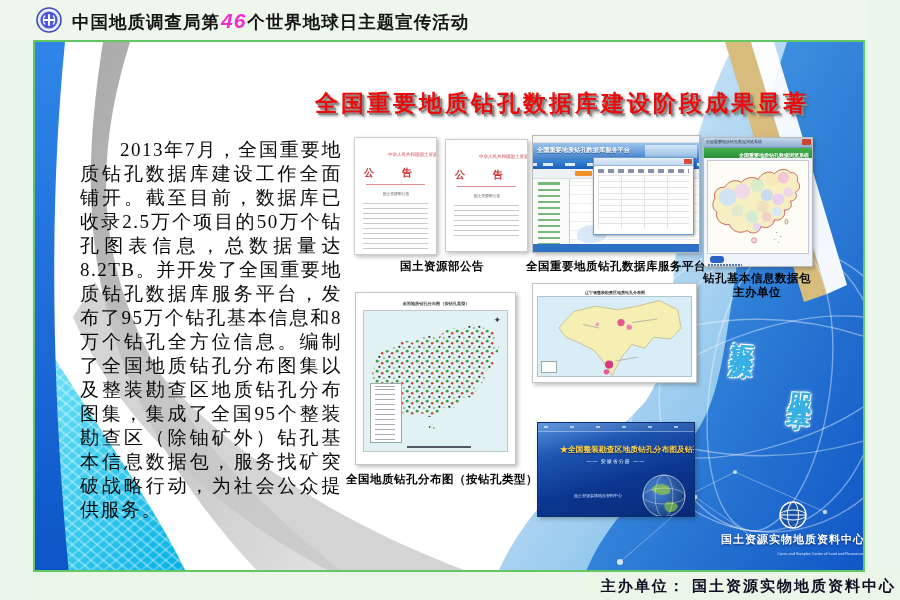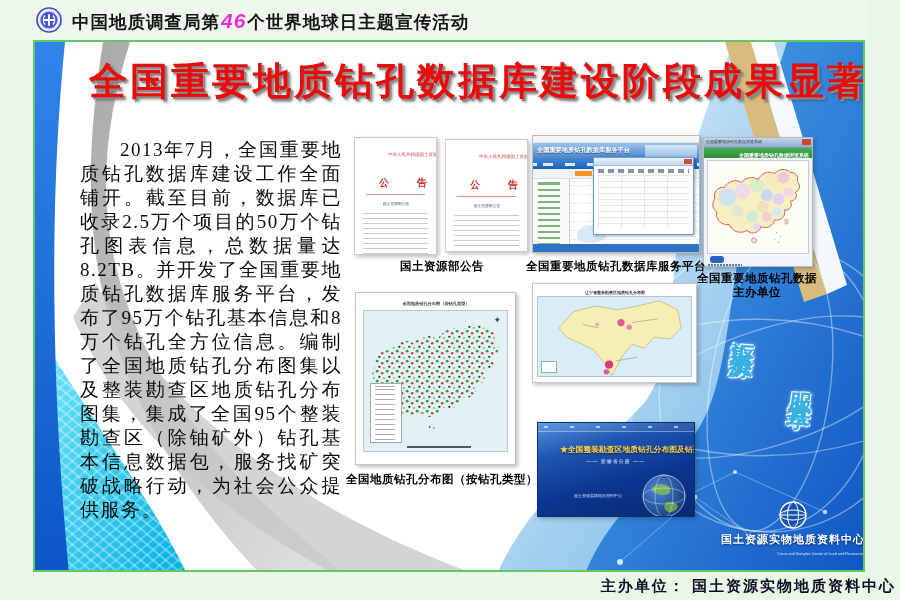--- a/index.html
+++ b/index.html
@@ -9,37 +9,37 @@
   
   .topbar{position:absolute;left:0;top:0;width:868px;height:40px;background:#eef7ec;}
   .cgs-logo{position:absolute;left:36px;top:7px;width:26px;height:26px;}
   .topbar .t-title{position:absolute;left:72px;top:9px;font-size:17.5px;font-weight:bold;color:#141414;letter-spacing:1px;white-space:nowrap;}
   .topbar .t-num{color:#f32bd2;font-size:21px;font-style:italic;font-weight:bold;padding:0 1px;}
 
   
   .poster{position:absolute;left:33px;top:40px;width:832px;height:532px;background:#fff;border:2px solid #63c763;box-sizing:border-box;overflow:hidden;}
   .bg{position:absolute;left:0;top:0;z-index:0;}
 
-  .p-title{position:absolute;left:54px;top:14px;width:720px;z-index:3;text-align:center;
-    font-size:38px;font-weight:bold;color:#ea0c0c;letter-spacing:3px;white-space:nowrap;
+  .p-title{position:absolute;left:54px;top:46px;width:720px;z-index:3;text-align:right;
+    font-size:23px;font-weight:bold;color:#ea0c0c;letter-spacing:3px;white-space:nowrap;
     text-shadow:2px 2px 0 #8a8a8a,3px 3px 3px rgba(60,60,60,.6);}
   .p-para{position:absolute;left:45px;top:96px;width:262px;z-index:3;margin:0;
     font-family:"Liberation Serif",serif;font-size:19px;line-height:24px;letter-spacing:1.5px;
     color:#0a0a0a;text-align:justify;text-indent:2.1em;}
 
   .cap{position:absolute;z-index:3;font-family:"Liberation Serif",serif;font-weight:bold;font-size:11.5px;color:#000;text-align:center;letter-spacing:.5px;white-space:nowrap;}
 
   .thumb{position:absolute;z-index:2;background:#fff;border:1px solid #b9b9b9;box-sizing:border-box;box-shadow:1.5px 2px 4px rgba(40,40,40,.3);overflow:hidden;}
 
   .tiny{font-size:10px;white-space:nowrap;display:inline-block;}
 
   
   .doc .doc-head{margin-top:9px;text-align:center;color:#c83c3c;}
   .doc .doc-head .tiny{transform:scale(.45);transform-origin:center top;}
-  .doc .doc-title{text-align:right;color:#c83030;font-size:10px;font-weight:bold;letter-spacing:9px;text-indent:9px;margin-top:11px;}
+  .doc .doc-title{text-align:left;color:#c83030;font-size:10px;font-weight:bold;letter-spacing:9px;text-indent:9px;margin-top:1px;}
   .doc .red-rule{width:72%;height:1px;background:#e09090;margin:4px auto 2px auto;}
   .doc .subject{text-align:center;color:#555;height:12px;}
   .doc .subject .tiny{transform:scale(.38);transform-origin:center top;}
   .doc .bodylines{width:80%;margin:4px auto 0 auto;background:repeating-linear-gradient(180deg,#bcbcbc 0 1px,transparent 1px 5px);opacity:.8;}
 
   
   .plat{padding:0;}
   .p-top{height:6px;background:#f6f6f6;border-bottom:1px solid #e0e0e0;}
   .p-head{position:relative;height:17px;background:linear-gradient(180deg,#9cc4ec,#3e7ec8);}
   .p-head .tiny{position:absolute;left:4px;top:3px;color:#fff;font-weight:bold;transform:scale(.62);transform-origin:left top;text-shadow:0 1px 1px rgba(0,40,90,.6);}
@@ -297,21 +297,21 @@
                 <circle cx="74" cy="72" r=".7"></circle>
                 <circle cx="68" cy="75" r=".7"></circle>
                 <circle cx="72" cy="78" r=".7"></circle>
             </g>
           </svg>
         </div>
         <div class="b-logo"></div>
         <div class="b-logoline"></div>
       </div>
     </div>
-    <div class="cap" style="left:637px;top:229px;width:170px;line-height:14px;"><span>全国重要地质钻孔数据</span><br><span>主办单位</span></div>
+    <div class="cap" style="left:637px;top:229px;width:170px;line-height:14px;"><span>钻孔基本信息数据包</span><br><span>主办单位</span></div>
 
     <div class="thumb dist" style="left:320px;top:250px;width:161px;height:173px;border-color:#c4c4c4;">
       <div class="d-title"><span class="tiny">全国地质钻孔分布图（按钻孔类型）</span></div>
       <div class="d-area">
         <span class="compass">✦</span>
         <svg width="143" height="120" viewBox="0 0 100 84" style="position:absolute;left:1px;top:8px;">
           <use href="#cn-shape" fill="url(#drilldots)"></use>
           <circle cx="47" cy="76" r="2.2" fill="url(#drilldots)"></circle>
         </svg>
         <div class="legend"></div>

